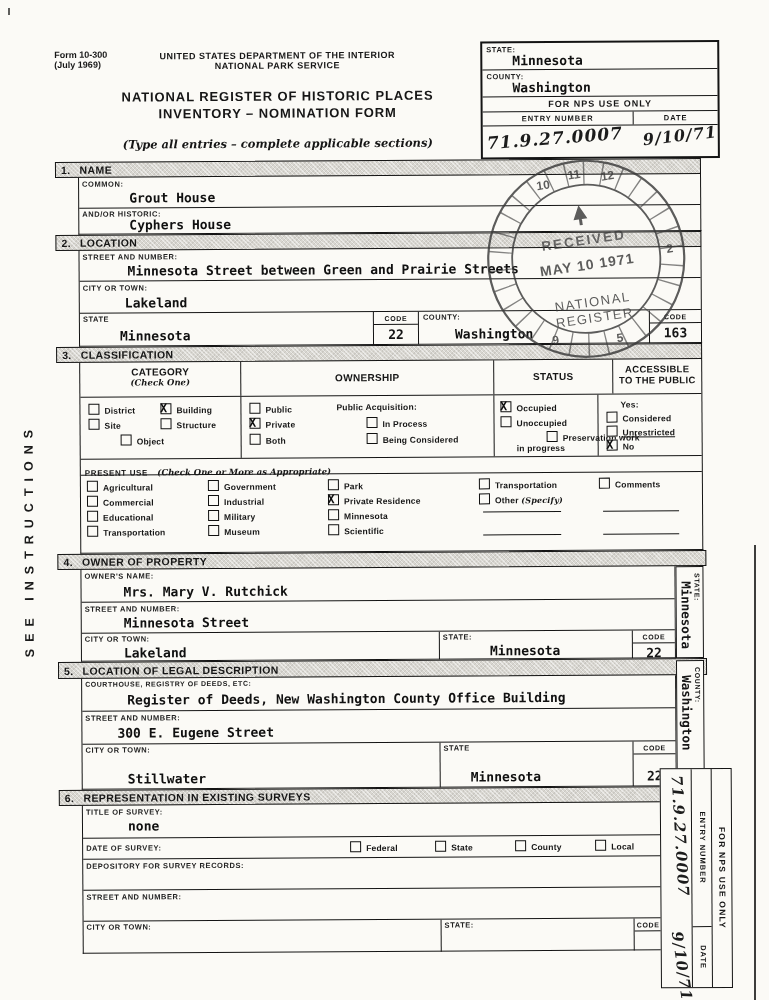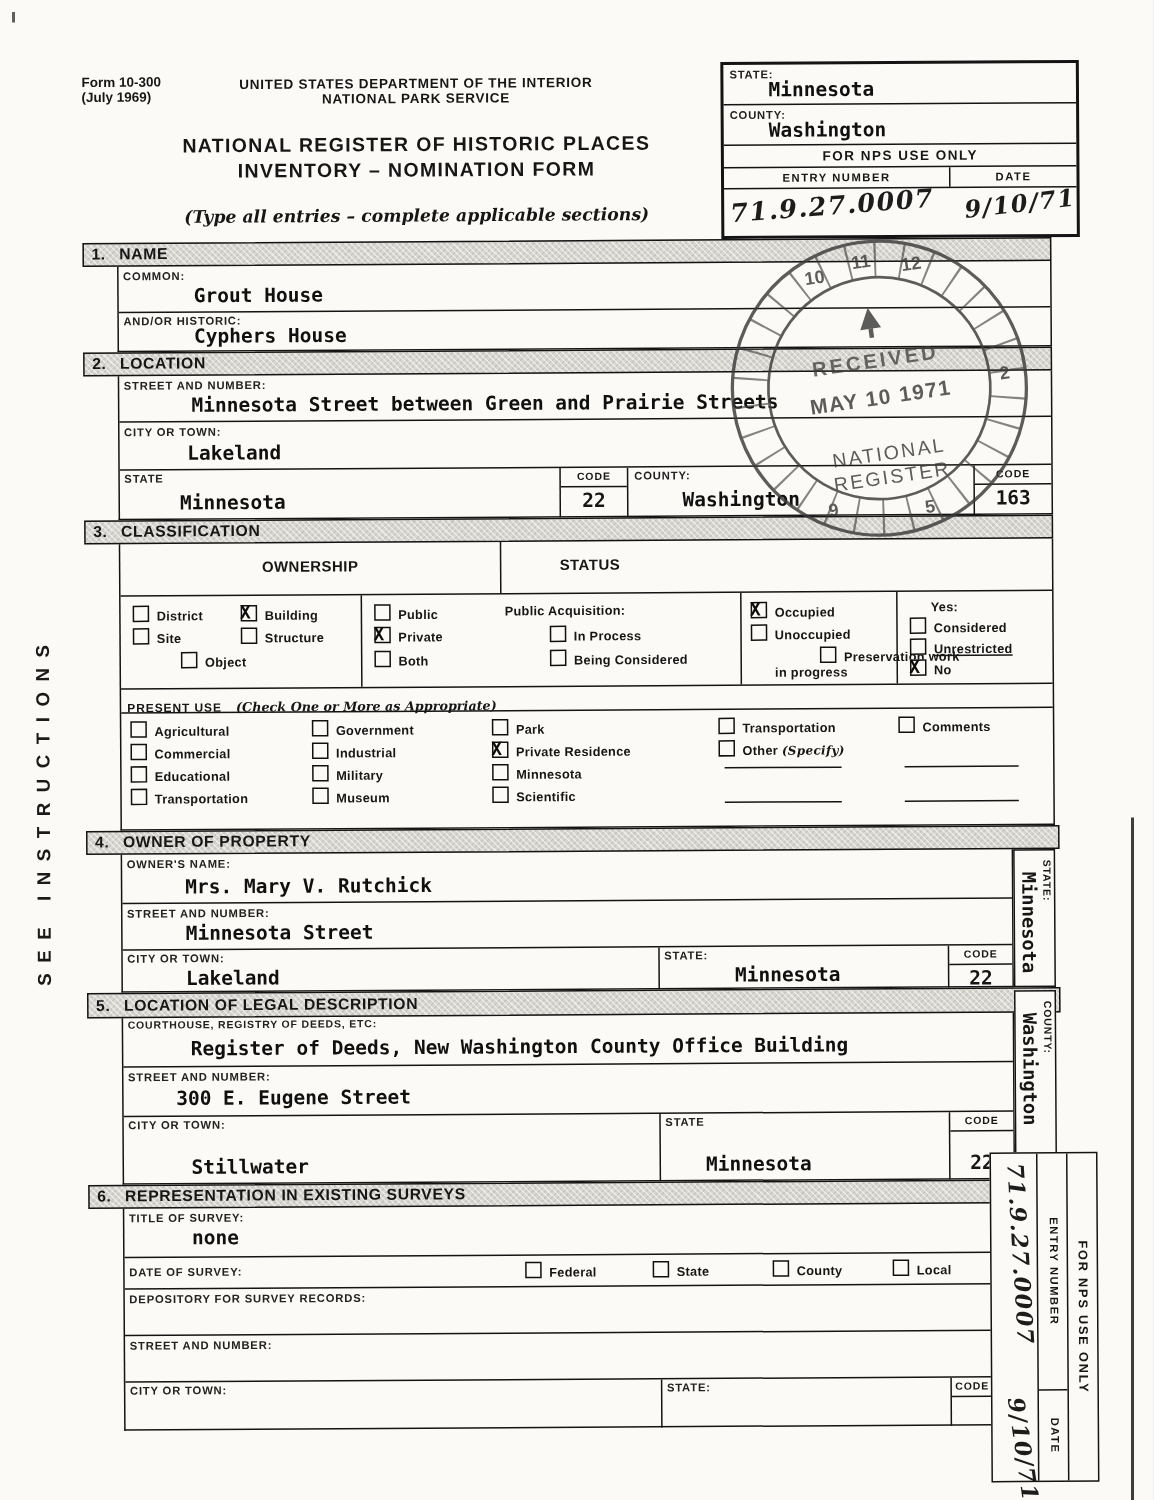--- a/index.html
+++ b/index.html
@@ -134,25 +134,33 @@
     </div>
   </div>
 
   <div class="bar" style="top:345px;width:646px;">
     <span class="bnum">3.</span>
     <span>CLASSIFICATION</span>
   </div>
   <div class="box" style="left:80px;top:361px;width:623px;height:191px;">
 
     <div class="fr cells" style="height:35px;">
+      <div class="cell" style="width:160px;">
+        <div class="th" style="margin-top:4px;">CATEGORY</div>
+        <div class="it" style="font-size:8.5px;text-align:center;">(Check One)</div>
+      </div>
       <div class="cell" style="width:253px;">
         <div class="th" style="margin-top:11px;">OWNERSHIP</div>
       </div>
       <div class="cell" style="width:119px;">
         <div class="th" style="margin-top:11px;">STATUS</div>
+      </div>
+      <div class="cell" style="flex:1;">
+        <div class="th" style="margin-top:4px;font-size:9.5px;">ACCESSIBLE</div>
+        <div class="th" style="font-size:9.5px;">TO THE PUBLIC</div>
       </div>
     </div>
 
     <div class="fr cells" style="height:62px;">
       <div class="cell" style="width:160px;">
         <span class="ci" style="left:8px;top:6px;"><span class="cb"><span class="mk"></span></span><span>District</span></span>
         <span class="ci" style="left:80px;top:6px;"><span class="cb"><span class="mk">X</span></span><span>Building</span></span>
         <span class="ci" style="left:8px;top:21px;"><span class="cb"><span class="mk"></span></span><span>Site</span></span>
         <span class="ci" style="left:80px;top:21px;"><span class="cb"><span class="mk"></span></span><span>Structure</span></span>
         <span class="ci" style="left:40px;top:37px;"><span class="cb"><span class="mk"></span></span><span>Object</span></span>

